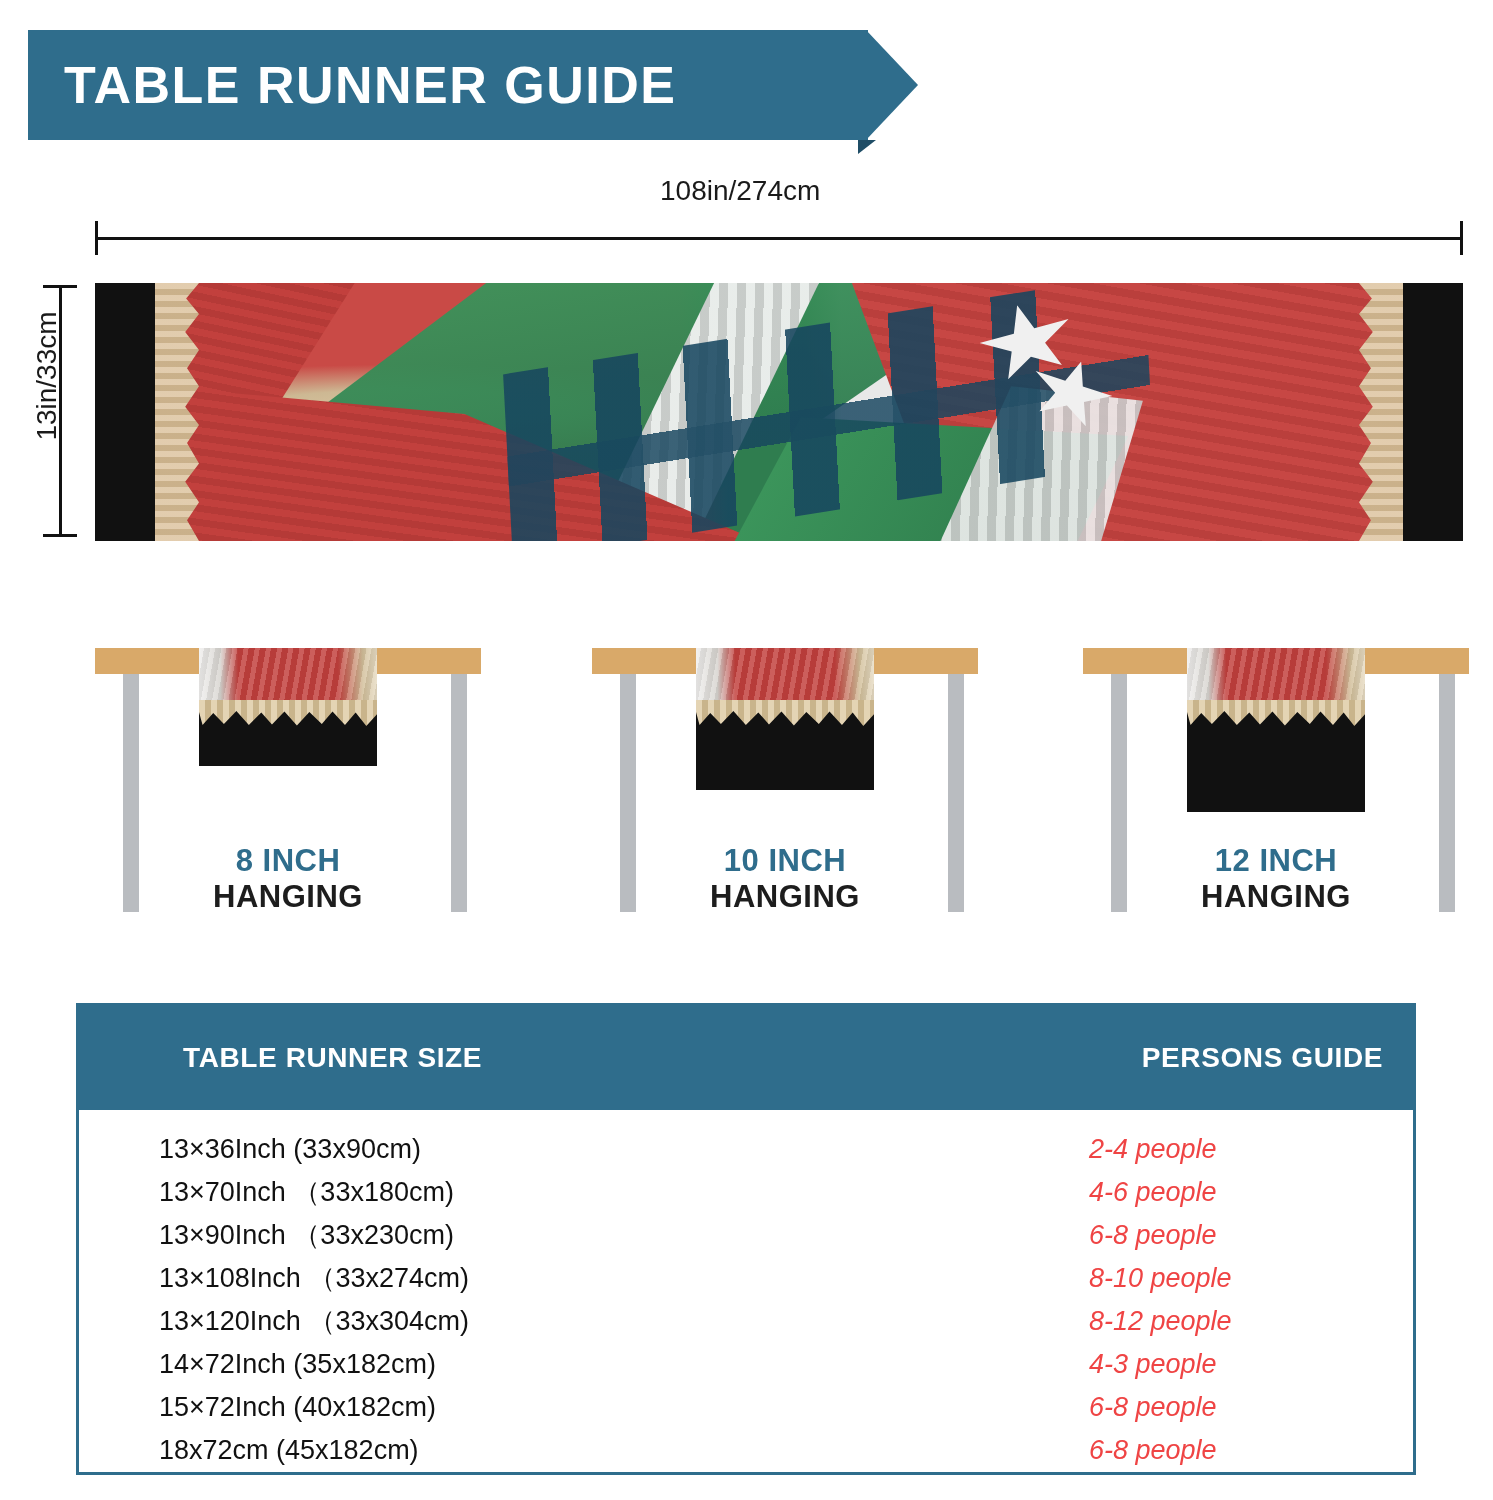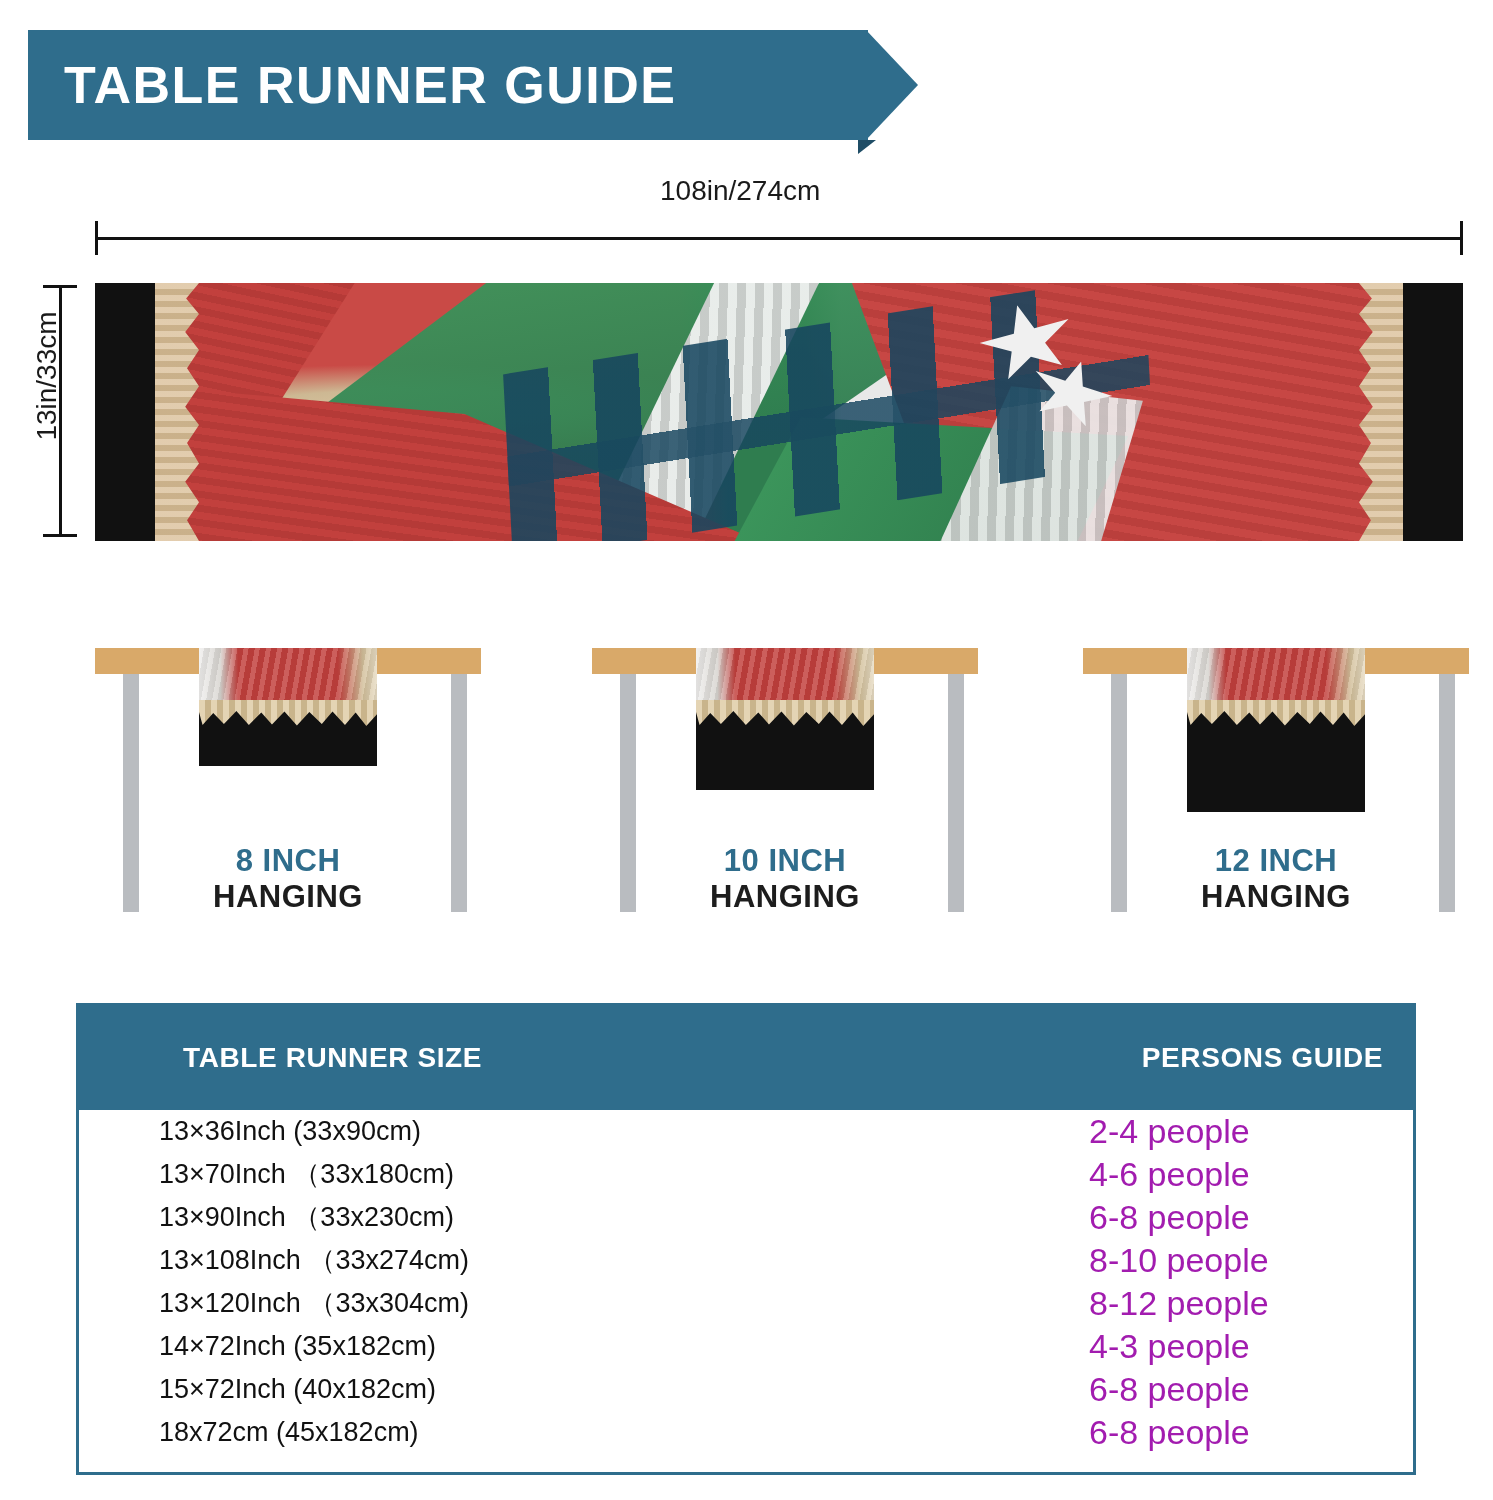--- a/index.html
+++ b/index.html
@@ -392,40 +392,42 @@
     color: #ffffff;
     font-size: 28px;
     font-weight: bold;
     letter-spacing: 0.6px;
   }
   .table-body {
     position: absolute;
     left: 0;
     top: 104px;
     width: 100%;
+    padding-top: 18px;
     box-sizing: border-box;
   }
   .trow {
     position: relative;
     height: 43px;
     line-height: 43px;
   }
   .trow .c-size {
     position: absolute;
     left: 80px;
     font-size: 27px;
     color: #111;
     white-space: nowrap;
   }
   .trow .c-people {
     position: absolute;
     left: 1010px;
-    font-size: 34px;
-    color: #a21caf;
+    font-size: 27px;
+    color: #ef4444;
     white-space: nowrap;
+    font-style: italic;
   }
 </style>
 </head>
 <body>
 
 <div class="header-banner">
   <div class="banner-body"></div>
   <div class="banner-point"></div>
   <div class="banner-shadow"></div>
   <div class="header-title">TABLE RUNNER GUIDE</div>

